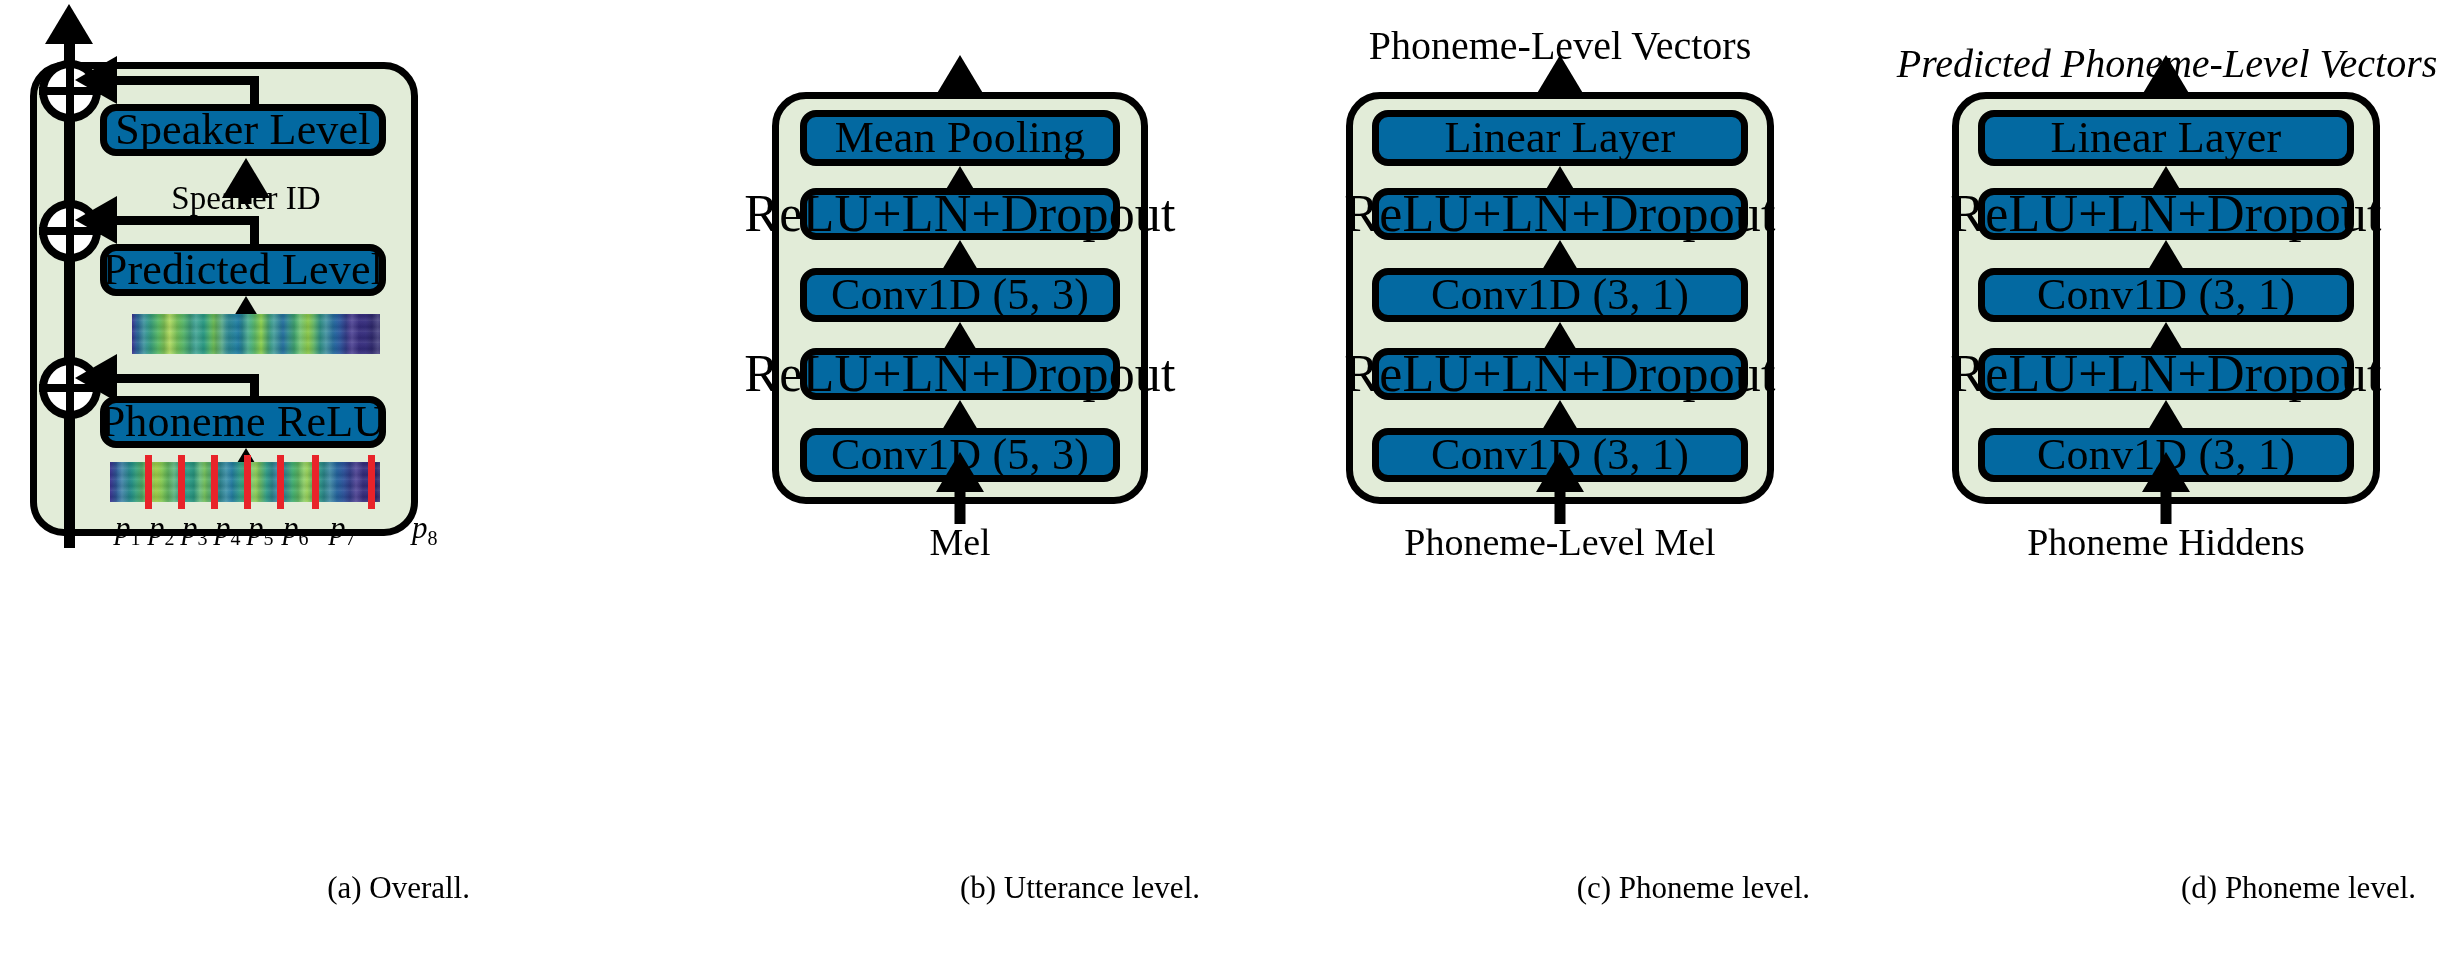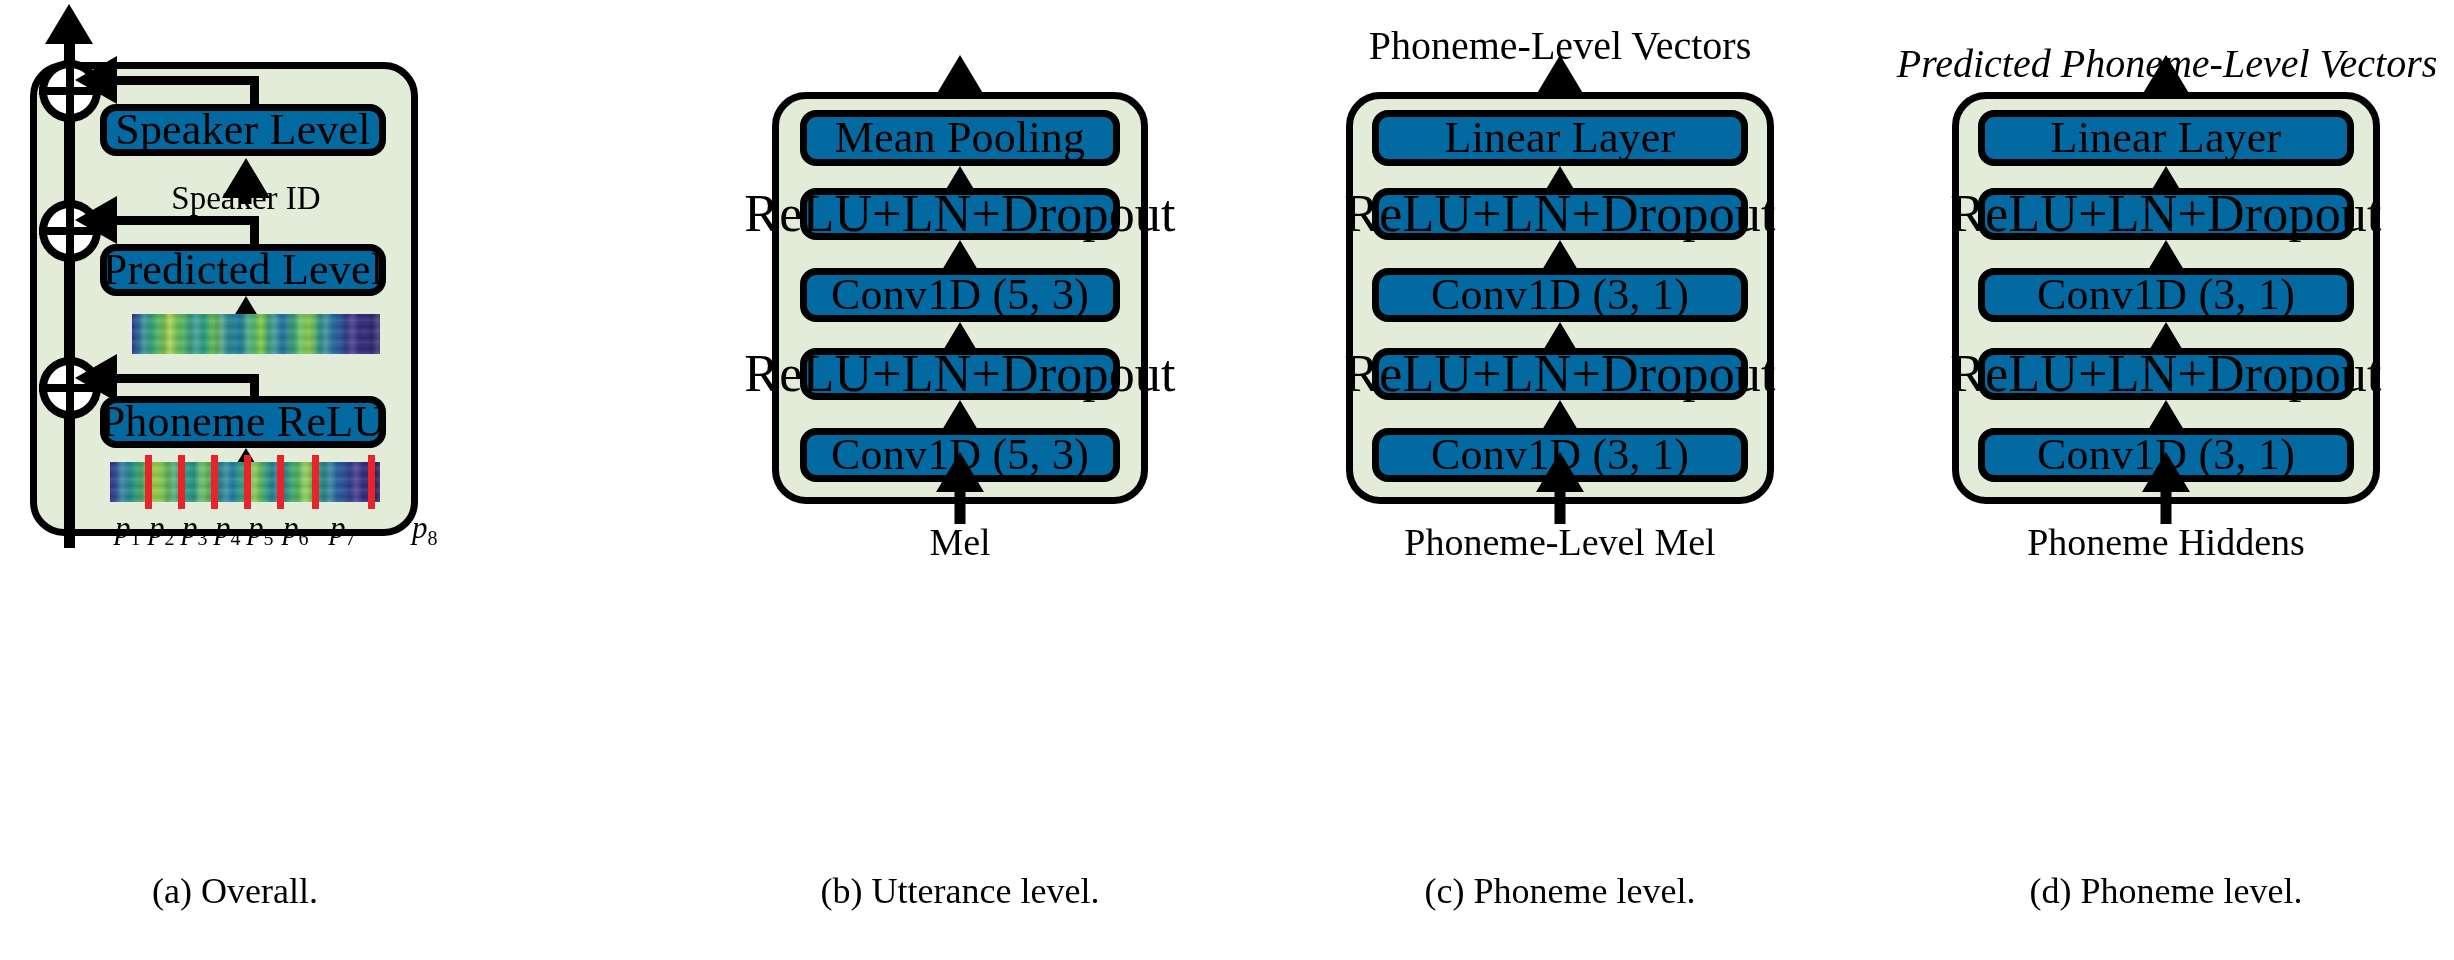--- a/index.html
+++ b/index.html
@@ -38,22 +38,22 @@
     justify-content: center;
     white-space: nowrap;
     font-size: 44px;
     line-height: 1;
     letter-spacing: 0.2px;
   }
   .block.small { font-size: 52px; }
 
   .caption {
     position: absolute;
-    text-align: center;
-    font-size: 36px;
+    text-align: right;
+    font-size: 31px;
     white-space: nowrap;
   }
   .toplabel {
     position: absolute;
     text-align: center;
     font-size: 40px;
     white-space: nowrap;
   }
   .botlabel {
     position: absolute;

